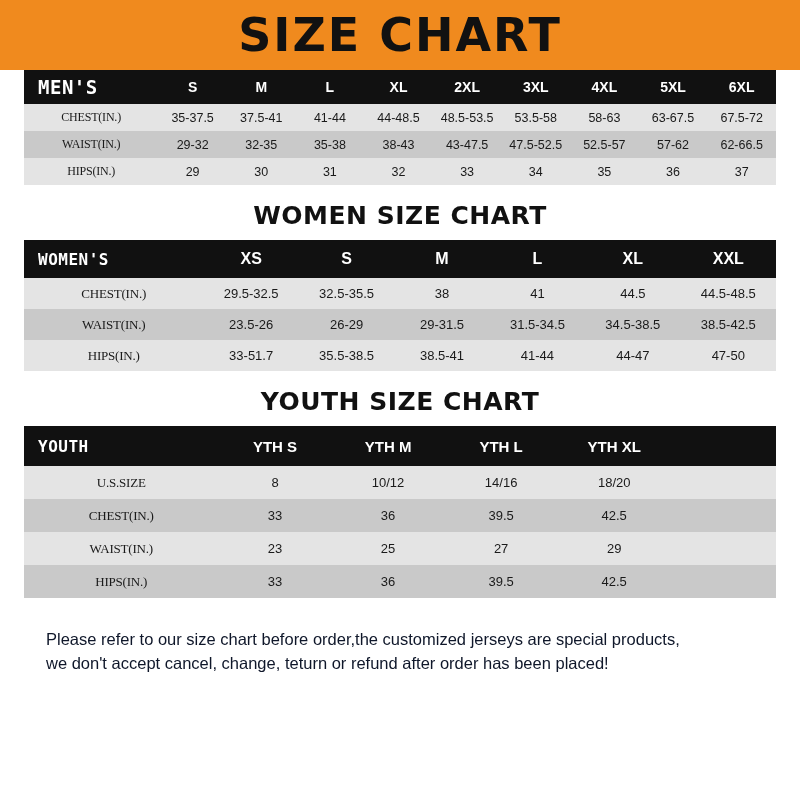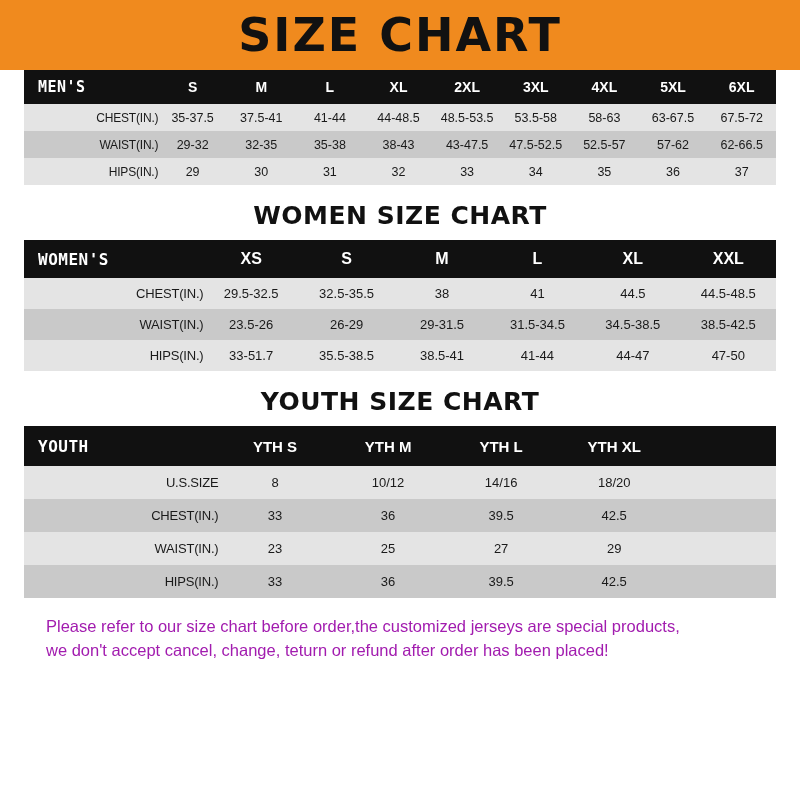--- a/index.html
+++ b/index.html
@@ -69,54 +69,54 @@
     font-weight: bold;
     height: 34px;
     font-size: 14px;
   }
   table.size-table thead th.row-label-head {
     text-align: left;
     padding-left: 14px;
     font-family: "DejaVu Sans Mono", monospace;
     font-weight: bold;
     letter-spacing: 0.5px;
-    font-size: 15px;
+    font-size: 19px;
   }
   table.size-table tbody tr {
     height: 27px;
   }
   table.size-table tbody tr.odd {
     background: #e4e4e4;
   }
   table.size-table tbody tr.even {
     background: #c9c9c9;
   }
   table.size-table tbody td.row-label {
-    font-family: Liberation Sans, sans-serif;
+    font-family: Liberation Serif, serif;
     font-size: 12px;
     letter-spacing: -0.2px;
-    text-align: right;
+    text-align: center;
   }
   
   .youth table.size-table thead th { height: 40px; font-size: 15px; }
   .youth table.size-table tbody tr { height: 33px; }
   .youth table.size-table tbody td { font-size: 13px; margin-left: 17px; }
   .youth table.size-table thead th.row-label-head { font-size: 16px; }
   .youth table.size-table tbody td.row-label { font-size: 13px; }
 
   .women table.size-table thead th { height: 38px; font-size: 16px; }
   .women table.size-table tbody tr { height: 31px; }
   .women table.size-table tbody td { font-size: 13px; }
   .women table.size-table thead th.row-label-head { font-size: 16px; }
   .women table.size-table tbody td.row-label { font-size: 13px; }
 
   .notice {
-    margin-top: 17px;
+    margin-top: 30px;
     padding: 0 22px;
-    color: #a21caf;
+    color: #0f172a;
     font-size: 16.5px;
     line-height: 1.45;
     font-family: "Liberation Sans", sans-serif;
     text-align: left;
   }
 </style>
 </head>
 <body>
 
 <div class="page">

